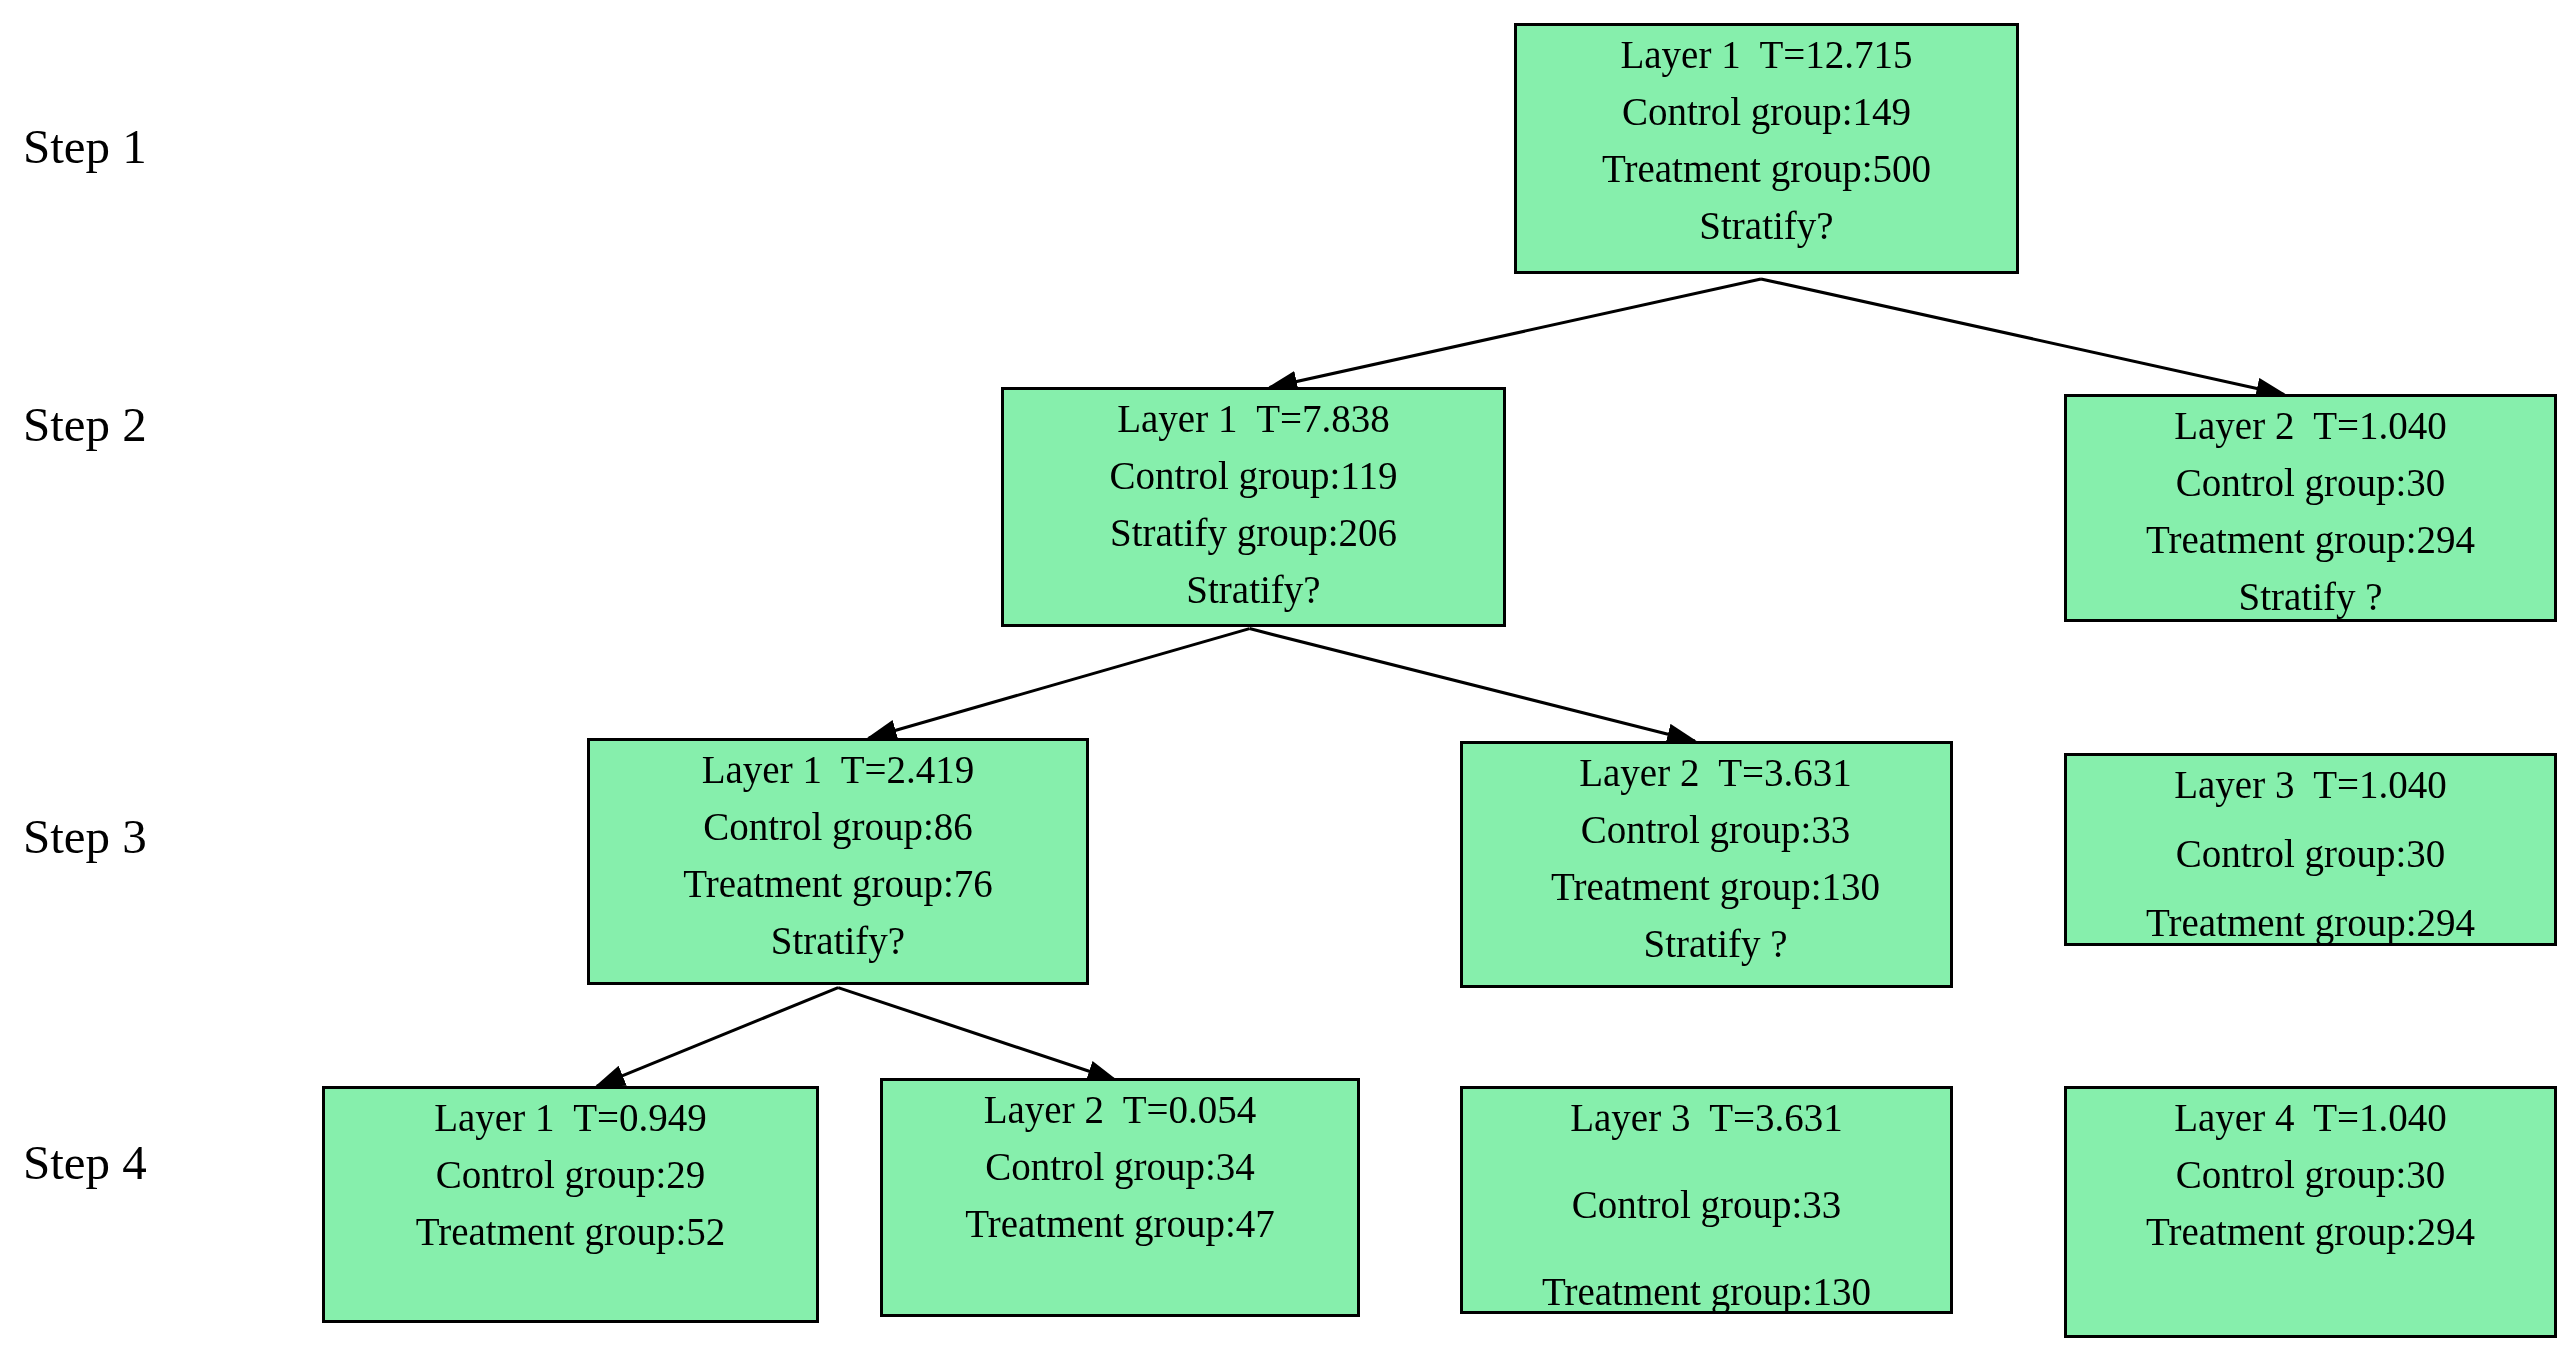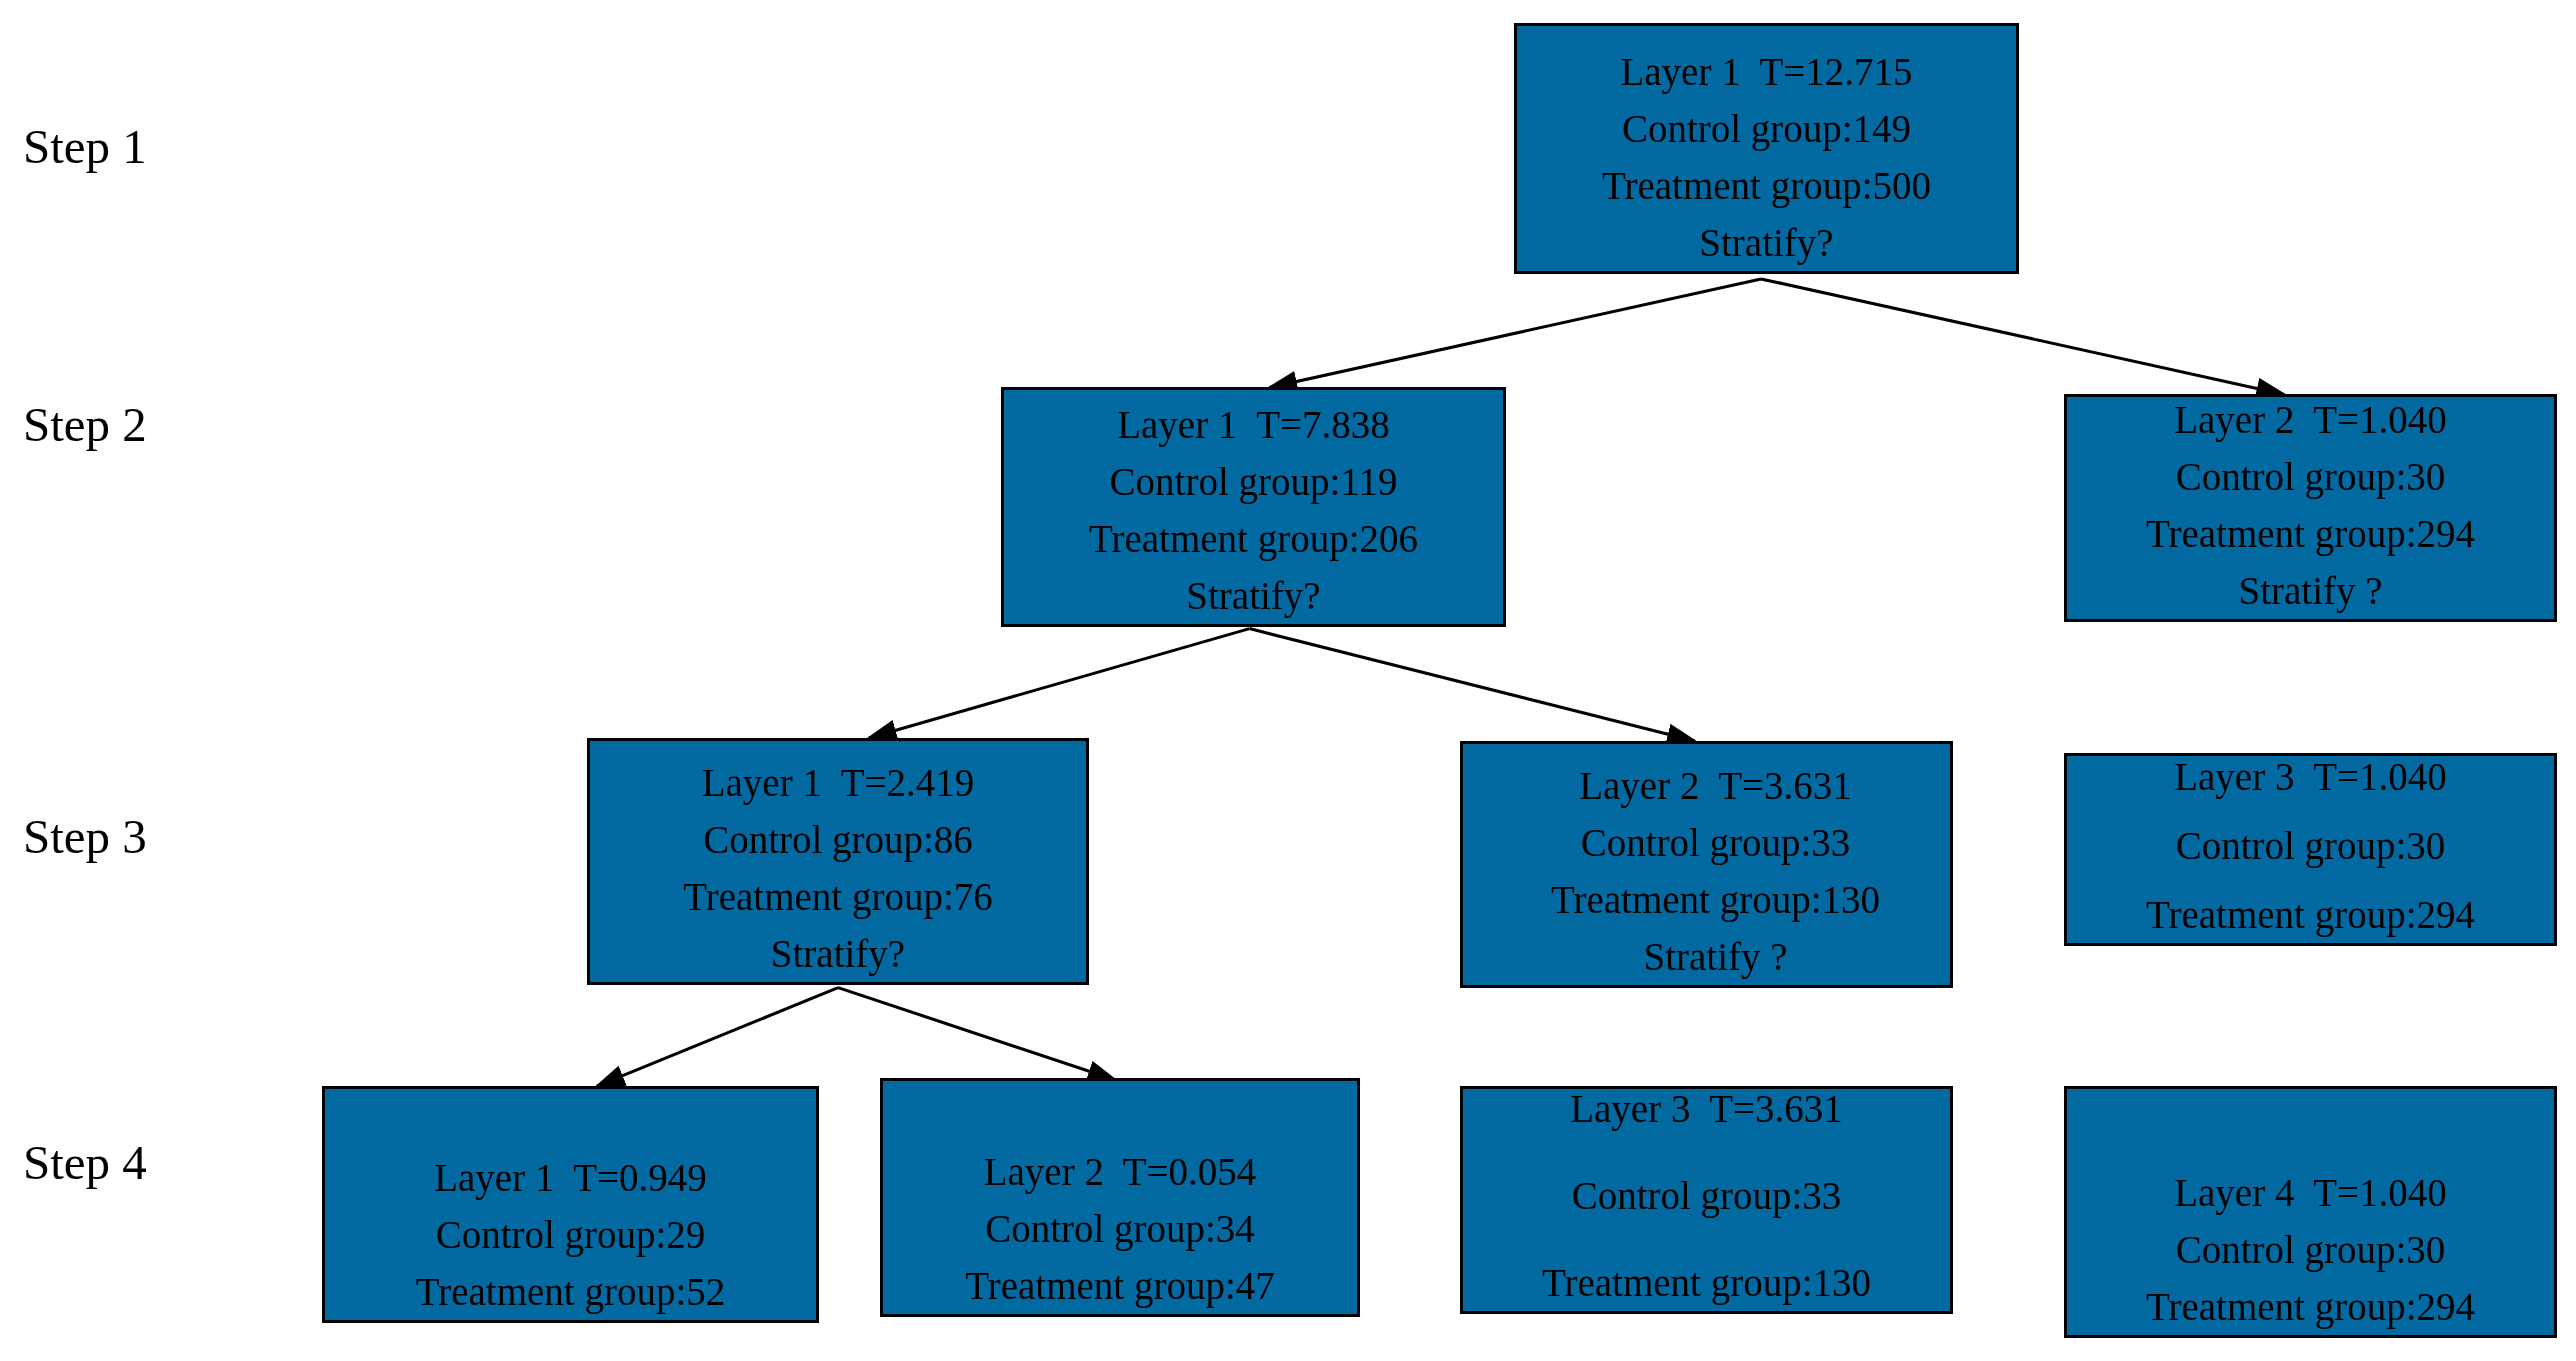--- a/index.html
+++ b/index.html
@@ -30,24 +30,24 @@
     position: absolute;
     font-size: 49px;
     line-height: 62px;
     color: #000000;
     white-space: pre;
   }
   .node {
     position: absolute;
     box-sizing: border-box;
     border: 3.1px solid #000000;
-    background: #0369a1;
+    background: #86efac;
     display: flex;
     flex-direction: column;
-    justify-content: flex-end;
+    justify-content: flex-start;
     align-items: center;
     text-align: center;
   }
   .node .line {
     font-size: 39px;
     line-height: 57px;
     white-space: pre;
     color: #000000;
   }
 </style>
@@ -78,21 +78,21 @@
   <div class="node" style="left:1514px; top:23px; width:505px; height:251px;">
     <div class="line">Layer 1  T=12.715</div>
     <div class="line">Control group:149</div>
     <div class="line">Treatment group:500</div>
     <div class="line">Stratify?</div>
   </div>
 
   <div class="node" style="left:1001px; top:387px; width:505px; height:240px;">
     <div class="line">Layer 1  T=7.838</div>
     <div class="line">Control group:119</div>
-    <div class="line">Treatment group:206</div>
+    <div class="line">Stratify group:206</div>
     <div class="line">Stratify?</div>
   </div>
 
   <div class="node" style="left:2064px; top:394px; width:493px; height:228px;">
     <div class="line">Layer 2  T=1.040</div>
     <div class="line">Control group:30</div>
     <div class="line">Treatment group:294</div>
     <div class="line">Stratify ?</div>
   </div>
 

